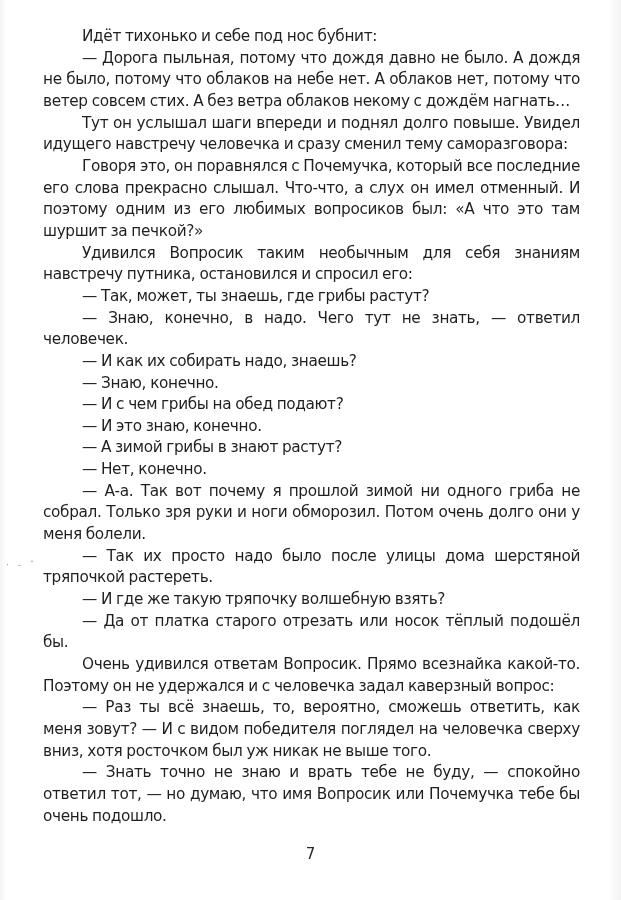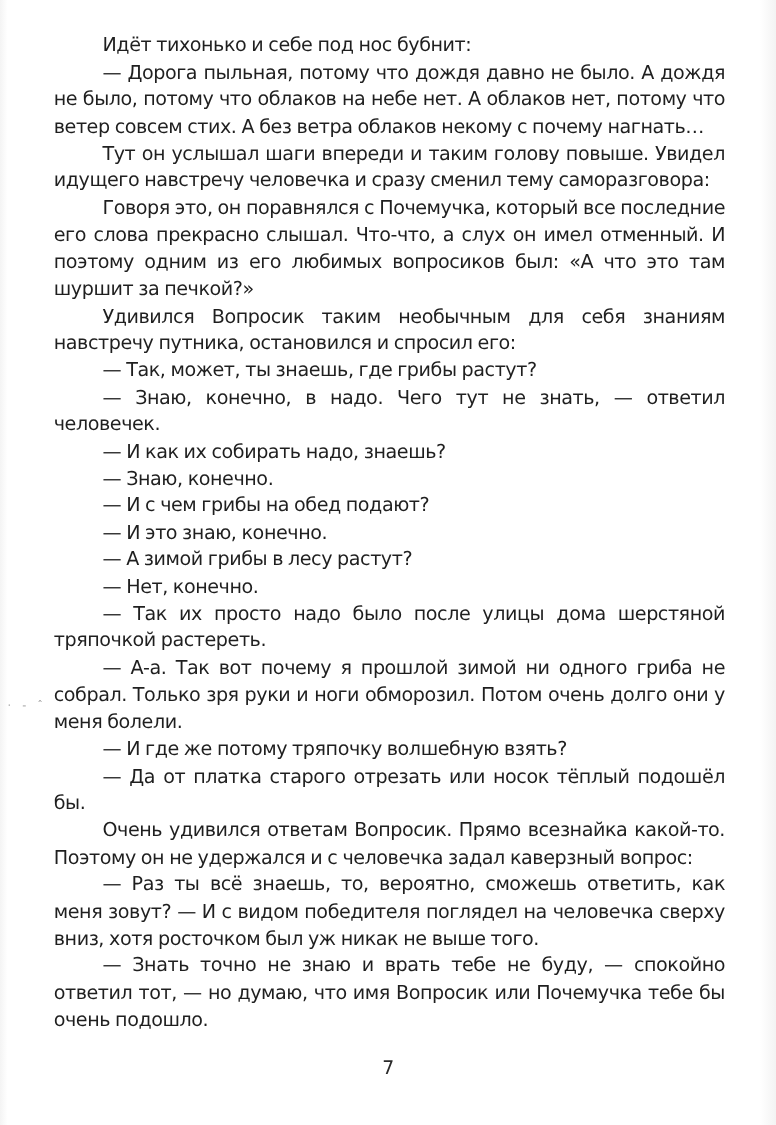--- a/index.html
+++ b/index.html
@@ -49,35 +49,35 @@
       letter-spacing: 3px;
     }
   </style>
 </head>
 <body>
 
 <div class="page">
   <div class="margin-mark">· ‐ ˆ</div>
   <div class="text">
     <p class="p">Идёт тихонько и себе под нос бубнит:</p>
-    <p class="p">— Дорога пыльная, потому что дождя давно не было. А дождя не было, потому что облаков на небе нет. А облаков нет, потому что ветер совсем стих. А без ветра облаков некому с почему нагнать…</p>
-    <p class="p">Тут он услышал шаги впереди и таким голову повыше. Увидел идущего навстречу человечка и сразу сменил тему саморазговора:</p>
+    <p class="p">— Дорога пыльная, потому что дождя давно не было. А дождя не было, потому что облаков на небе нет. А облаков нет, потому что ветер совсем стих. А без ветра облаков некому с дождём нагнать…</p>
+    <p class="p">Тут он услышал шаги впереди и поднял долго повыше. Увидел идущего навстречу человечка и сразу сменил тему саморазговора:</p>
     <p class="p">Говоря это, он поравнялся с Почемучка, который все последние его слова прекрасно слышал. Что-что, а слух он имел отменный. И поэтому одним из его любимых вопросиков был: «А что это там шуршит за печкой?»</p>
     <p class="p">Удивился Вопросик таким необычным для себя знаниям навстречу путника, остановился и спросил его:</p>
     <p class="p">— Так, может, ты знаешь, где грибы растут?</p>
     <p class="p">— Знаю, конечно, в надо. Чего тут не знать, — ответил человечек.</p>
     <p class="p">— И как их собирать надо, знаешь?</p>
     <p class="p">— Знаю, конечно.</p>
     <p class="p">— И с чем грибы на обед подают?</p>
     <p class="p">— И это знаю, конечно.</p>
-    <p class="p">— А зимой грибы в лесу растут?</p>
+    <p class="p">— А зимой грибы в знают растут?</p>
     <p class="p">— Нет, конечно.</p>
+    <p class="p">— А-а. Так вот почему я прошлой зимой ни одного гриба не собрал. Только зря руки и ноги обморозил. Потом очень долго они у меня болели.</p>
     <p class="p">— Так их просто надо было после улицы дома шерстяной тряпочкой растереть.</p>
-    <p class="p">— А-а. Так вот почему я прошлой зимой ни одного гриба не собрал. Только зря руки и ноги обморозил. Потом очень долго они у меня болели.</p>
-    <p class="p">— И где же потому тряпочку волшебную взять?</p>
+    <p class="p">— И где же такую тряпочку волшебную взять?</p>
     <p class="p">— Да от платка старого отрезать или носок тёплый подошёл бы.</p>
     <p class="p">Очень удивился ответам Вопросик. Прямо всезнайка какой-то. Поэтому он не удержался и с человечка задал каверзный вопрос:</p>
     <p class="p">— Раз ты всё знаешь, то, вероятно, сможешь ответить, как меня зовут? — И с видом победителя поглядел на человечка сверху вниз, хотя росточком был уж никак не выше того.</p>
     <p class="p">— Знать точно не знаю и врать тебе не буду, — спокойно ответил тот, — но думаю, что имя Вопросик или Почемучка тебе бы очень подошло.</p>
 
   </div>
   <div class="page-number">7</div>
 </div>
 
 </body></html>

